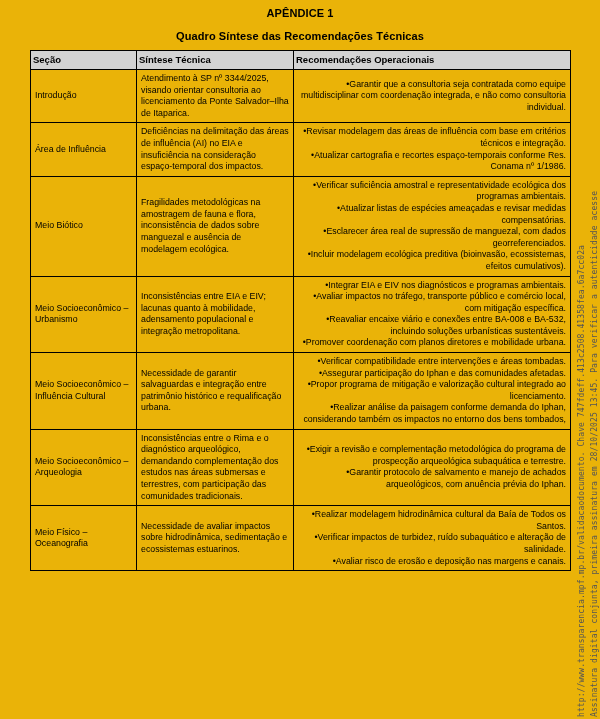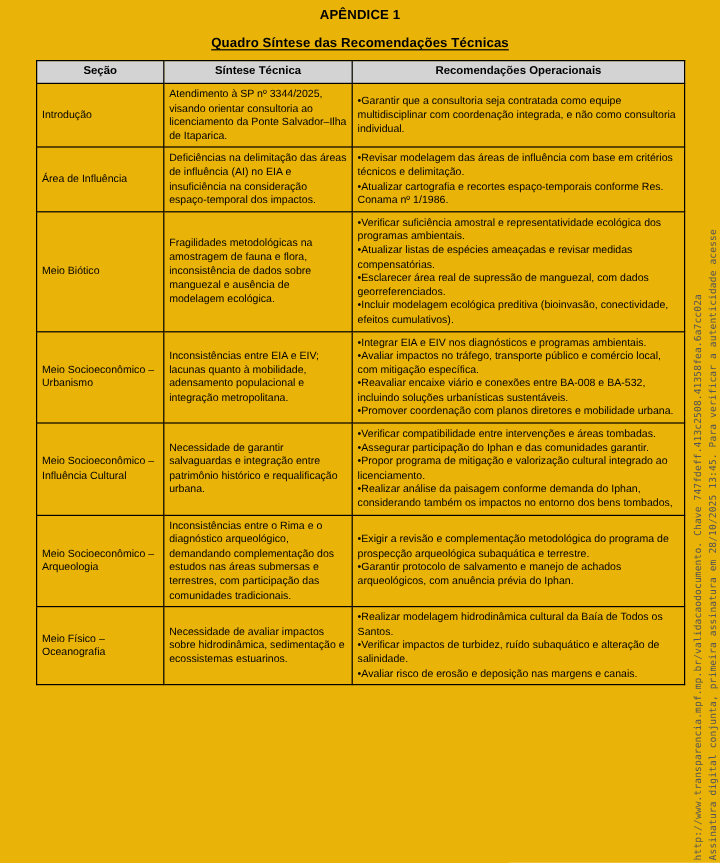--- a/index.html
+++ b/index.html
@@ -21,56 +21,55 @@
     text-align: center;
   }
   .title-line {
     font-size: 11px;
     font-weight: bold;
     line-height: 13px;
     margin-bottom: 10px;
     letter-spacing: 0.1px;
   }
   .title-underline {
-    text-decoration: underline;
     text-decoration-thickness: 1.4px;
     text-underline-offset: 2px;
     margin-bottom: 7px;
   }
   table.quadro {
     border-collapse: collapse;
     table-layout: fixed;
     width: 540px;
     margin-left: 30px;
     border: 1.5px solid #000;
   }
   table.quadro col.c1 { width: 106px; }
   table.quadro col.c2 { width: 157px; }
   table.quadro col.c3 { width: 277px; }
   table.quadro th {
     background: #d3d3d3;
     border: 1px solid #000;
     font-size: 9.5px;
     font-weight: bold;
     padding: 4px 2px;
-    text-align: center;
+    text-align: left;
     line-height: 10px;
   }
   table.quadro td {
     border: 1px solid #000;
     vertical-align: middle;
     font-size: 8.8px;
     line-height: 11.6px;
     padding: 3px 4px;
     text-align: left;
     word-wrap: break-word;
   }
   td.secao-cell { font-weight: normal; padding-left: 5px; }
   .bullet-item::before { content: "\2022 "; }
-  .bullet-item { margin: 0; }
+  .bullet-item { margin: 0; text-align: right; }
   .sig-line {
     position: absolute;
     bottom: 2px;
     transform-origin: left bottom;
     transform: rotate(-90deg);
     white-space: nowrap;
     font-family: "DejaVu Sans Mono", "Liberation Mono", monospace;
     font-size: 8px;
     letter-spacing: 0.1px;
     color: #555555;
@@ -106,50 +105,50 @@
           <td class="secao-cell">Introdução</td>
           <td>Atendimento à SP nº 3344/2025, visando orientar consultoria ao licenciamento da Ponte Salvador–Ilha de Itaparica.</td>
           <td>
             <div class="bullet-item">Garantir que a consultoria seja contratada como equipe multidisciplinar com coordenação integrada, e não como consultoria individual.</div>
           </td>
         </tr>
         <tr>
           <td class="secao-cell">Área de Influência</td>
           <td>Deficiências na delimitação das áreas de influência (AI) no EIA e insuficiência na consideração espaço-temporal dos impactos.</td>
           <td>
-            <div class="bullet-item">Revisar modelagem das áreas de influência com base em critérios técnicos e delimitação.</div>
+            <div class="bullet-item">Revisar modelagem das áreas de influência com base em critérios técnicos e integração.</div>
             <div class="bullet-item">Atualizar cartografia e recortes espaço-temporais conforme Res. Conama nº 1/1986.</div>
           </td>
         </tr>
         <tr>
           <td class="secao-cell">Meio Biótico</td>
           <td>Fragilidades metodológicas na amostragem de fauna e flora, inconsistência de dados sobre manguezal e ausência de modelagem ecológica.</td>
           <td>
             <div class="bullet-item">Verificar suficiência amostral e representatividade ecológica dos programas ambientais.</div>
             <div class="bullet-item">Atualizar listas de espécies ameaçadas e revisar medidas compensatórias.</div>
             <div class="bullet-item">Esclarecer área real de supressão de manguezal, com dados georreferenciados.</div>
-            <div class="bullet-item">Incluir modelagem ecológica preditiva (bioinvasão, conectividade, efeitos cumulativos).</div>
+            <div class="bullet-item">Incluir modelagem ecológica preditiva (bioinvasão, ecossistemas, efeitos cumulativos).</div>
           </td>
         </tr>
         <tr>
           <td class="secao-cell">Meio Socioeconômico – Urbanismo</td>
           <td>Inconsistências entre EIA e EIV; lacunas quanto à mobilidade, adensamento populacional e integração metropolitana.</td>
           <td>
             <div class="bullet-item">Integrar EIA e EIV nos diagnósticos e programas ambientais.</div>
             <div class="bullet-item">Avaliar impactos no tráfego, transporte público e comércio local, com mitigação específica.</div>
             <div class="bullet-item">Reavaliar encaixe viário e conexões entre BA-008 e BA-532, incluindo soluções urbanísticas sustentáveis.</div>
             <div class="bullet-item">Promover coordenação com planos diretores e mobilidade urbana.</div>
           </td>
         </tr>
         <tr>
           <td class="secao-cell">Meio Socioeconômico – Influência Cultural</td>
           <td>Necessidade de garantir salvaguardas e integração entre patrimônio histórico e requalificação urbana.</td>
           <td>
             <div class="bullet-item">Verificar compatibilidade entre intervenções e áreas tombadas.</div>
-            <div class="bullet-item">Assegurar participação do Iphan e das comunidades garantir.</div>
+            <div class="bullet-item">Assegurar participação do Iphan e das comunidades afetadas.</div>
             <div class="bullet-item">Propor programa de mitigação e valorização cultural integrado ao licenciamento.</div>
             <div class="bullet-item">Realizar análise da paisagem conforme demanda do Iphan, considerando também os impactos no entorno dos bens tombados,</div>
           </td>
         </tr>
         <tr>
           <td class="secao-cell">Meio Socioeconômico – Arqueologia</td>
           <td>Inconsistências entre o Rima e o diagnóstico arqueológico, demandando complementação dos estudos nas áreas submersas e terrestres, com participação das comunidades tradicionais.</td>
           <td>
             <div class="bullet-item">Exigir a revisão e complementação metodológica do programa de prospecção arqueológica subaquática e terrestre.</div>
             <div class="bullet-item">Garantir protocolo de salvamento e manejo de achados arqueológicos, com anuência prévia do Iphan.</div>

